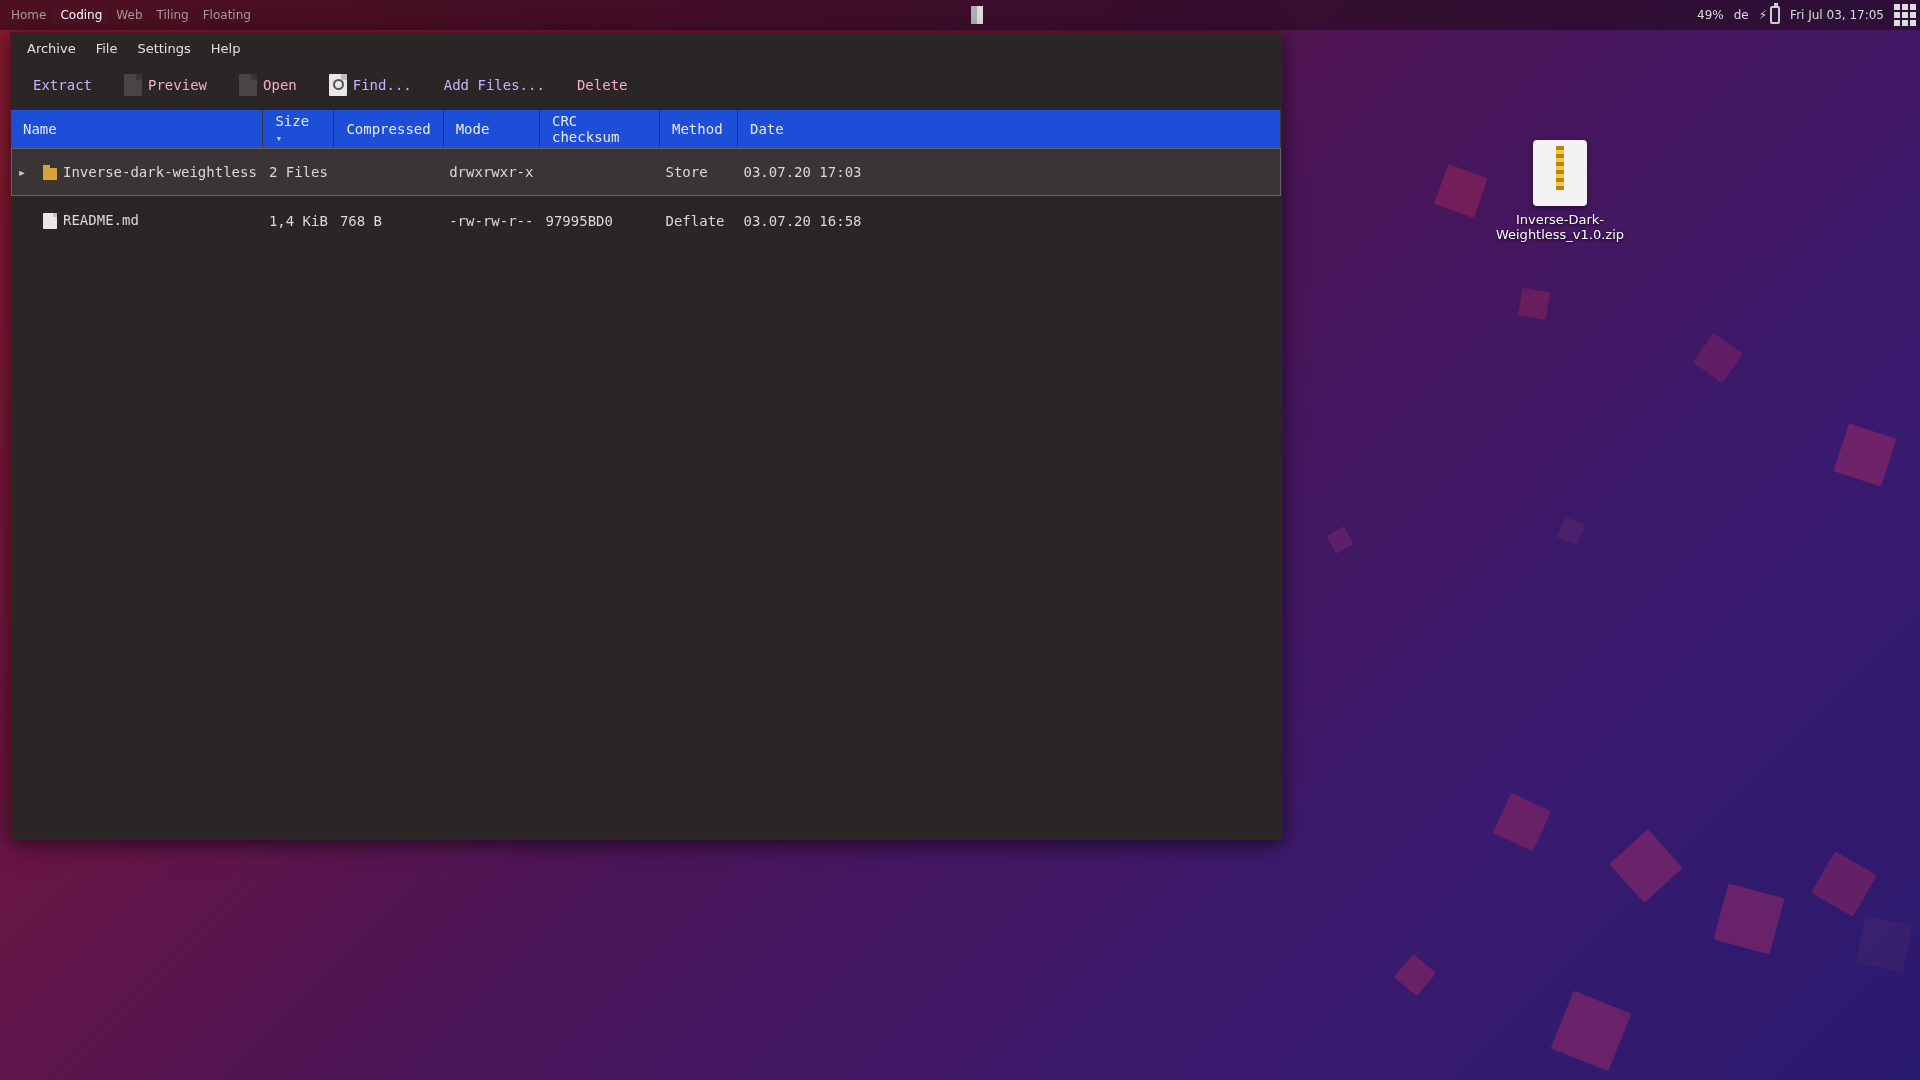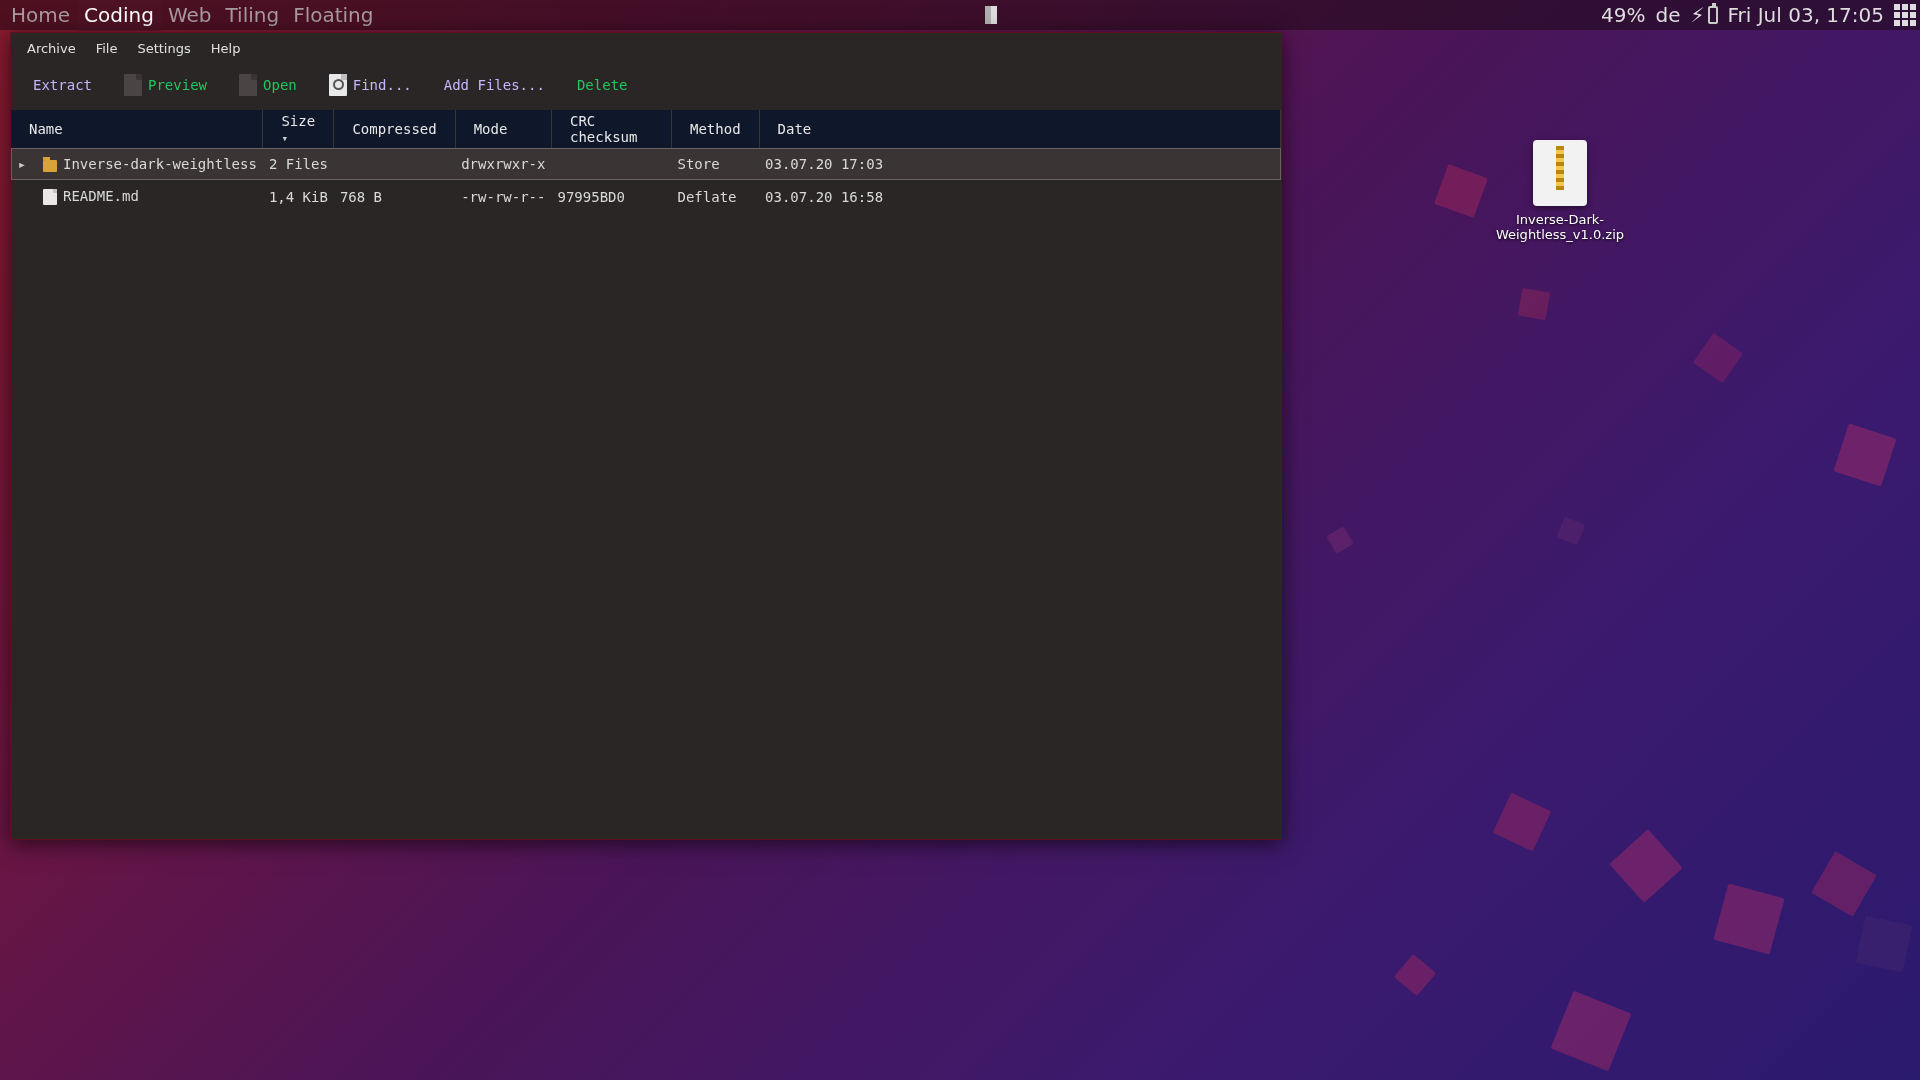--- a/index.html
+++ b/index.html
@@ -28,21 +28,21 @@
   .cube.c13{ width:22px; height:22px; background:#8e3a7a; top:520px; left:1560px; transform:rotate(22deg); opacity:0.2; }
   .cube.c14{ width:48px; height:48px; background:#4a2a6e; top:920px; left:1860px; transform:rotate(12deg); opacity:0.4; }
 
   
   .taskbar {
     position: absolute; top:0; left:0; right:0; height:30px;
     display:flex; align-items:center; justify-content:space-between;
     background: rgba(30,10,20,0.55);
     padding: 0 4px;
     font-family: "DejaVu Sans", sans-serif;
-    font-size: 20px;
+    font-size: 12px;
     color: #a89aa0;
   }
   .taskbar-left { display:flex; gap:0; }
   .workspace { padding: 4px 7px; cursor:pointer; }
   .workspace.active { color:#fff; background: rgba(80,20,40,0.6); }
   .taskbar-center { display:flex; align-items:center; }
   .tray-icon-mid { width:12px; height:18px; background:#ddd; border-left:6px solid #b0b0b0; }
   .taskbar-right { display:flex; align-items:center; gap:10px; color:#ddd; }
   .battery { display:inline-flex; align-items:center; gap:3px; }
   .battery-icon { width:10px; height:18px; border:2px solid #ccc; border-radius:2px; position:relative; }
@@ -86,40 +86,40 @@
   
   .toolbar {
     display:flex; align-items:center; gap:4px; padding:6px 8px 8px;
     background:#2b2626;
   }
   .tool-btn {
     display:flex; align-items:center; gap:6px;
     padding:6px 14px; cursor:pointer; color:#c4b5fd;
     font-size:14px; font-family: monospace;
   }
-  .tool-btn.disabled { color:#22c55e; cursor:default;text-align:right; }
+  .tool-btn.disabled { color:#f9a8d4; cursor:default;text-align:right; }
   .tool-icon { width:18px; height:22px; background:#e8e8e8; border-radius:1px; position:relative; flex-shrink:0; }
   .tool-icon::before { content:""; position:absolute; right:0; top:0; width:6px; height:6px; background:#bfbfbf; }
   .tool-icon.search::after {
     content:""; position:absolute; left:4px; top:5px; width:7px; height:7px;
     border:2px solid #555; border-radius:50%;
   }
   .tool-btn.disabled .tool-icon { background:#4a4444; }
   .tool-btn.disabled .tool-icon::before { background:#3a3434; }
 
   
   .table-wrap { flex:1; overflow:auto; background:#2b2626; }
   table { width:100%; border-collapse:collapse; font-size:14px; }
   thead th {
-    text-align:left; font-weight:normal; padding:3px 18px;
-    background:#0f172a; color:#e8e8e8; border-right:1px solid #3b3636;
+    text-align:left; font-weight:normal; padding:3px 12px;
+    background:#1d4ed8; color:#e8e8e8; border-right:1px solid #3b3636;
     position:sticky; top:0;
   }
   thead th.sort::after { content:" ▾"; font-size:11px; color:#ccc; }
-  tbody td { padding:8px 6px; white-space:nowrap; color:#d9d9d9; }
+  tbody td { padding:16px 6px; white-space:nowrap; color:#d9d9d9; }
   tbody tr.selected td { background:#3a3434; }
   tbody tr.selected { outline:1px solid #6a6060; outline-offset:-1px; }
   .tree-indent { display:inline-block; width:16px; }
   .expander { display:inline-block; width:10px; text-align:center; color:#ccc; cursor:pointer; }
   .file-icon, .folder-icon {
     display:inline-block; width:14px; height:16px; margin-right:6px; vertical-align:middle;
   }
   .folder-icon { background:#d8a43a; border-radius:1px; position:relative; height:12px; margin-top:2px; }
   .folder-icon::before { content:""; position:absolute; top:-3px; left:0; width:7px; height:3px; background:#d8a43a; }
   .file-icon { background:#ece6e6; border-radius:1px; position:relative; }

